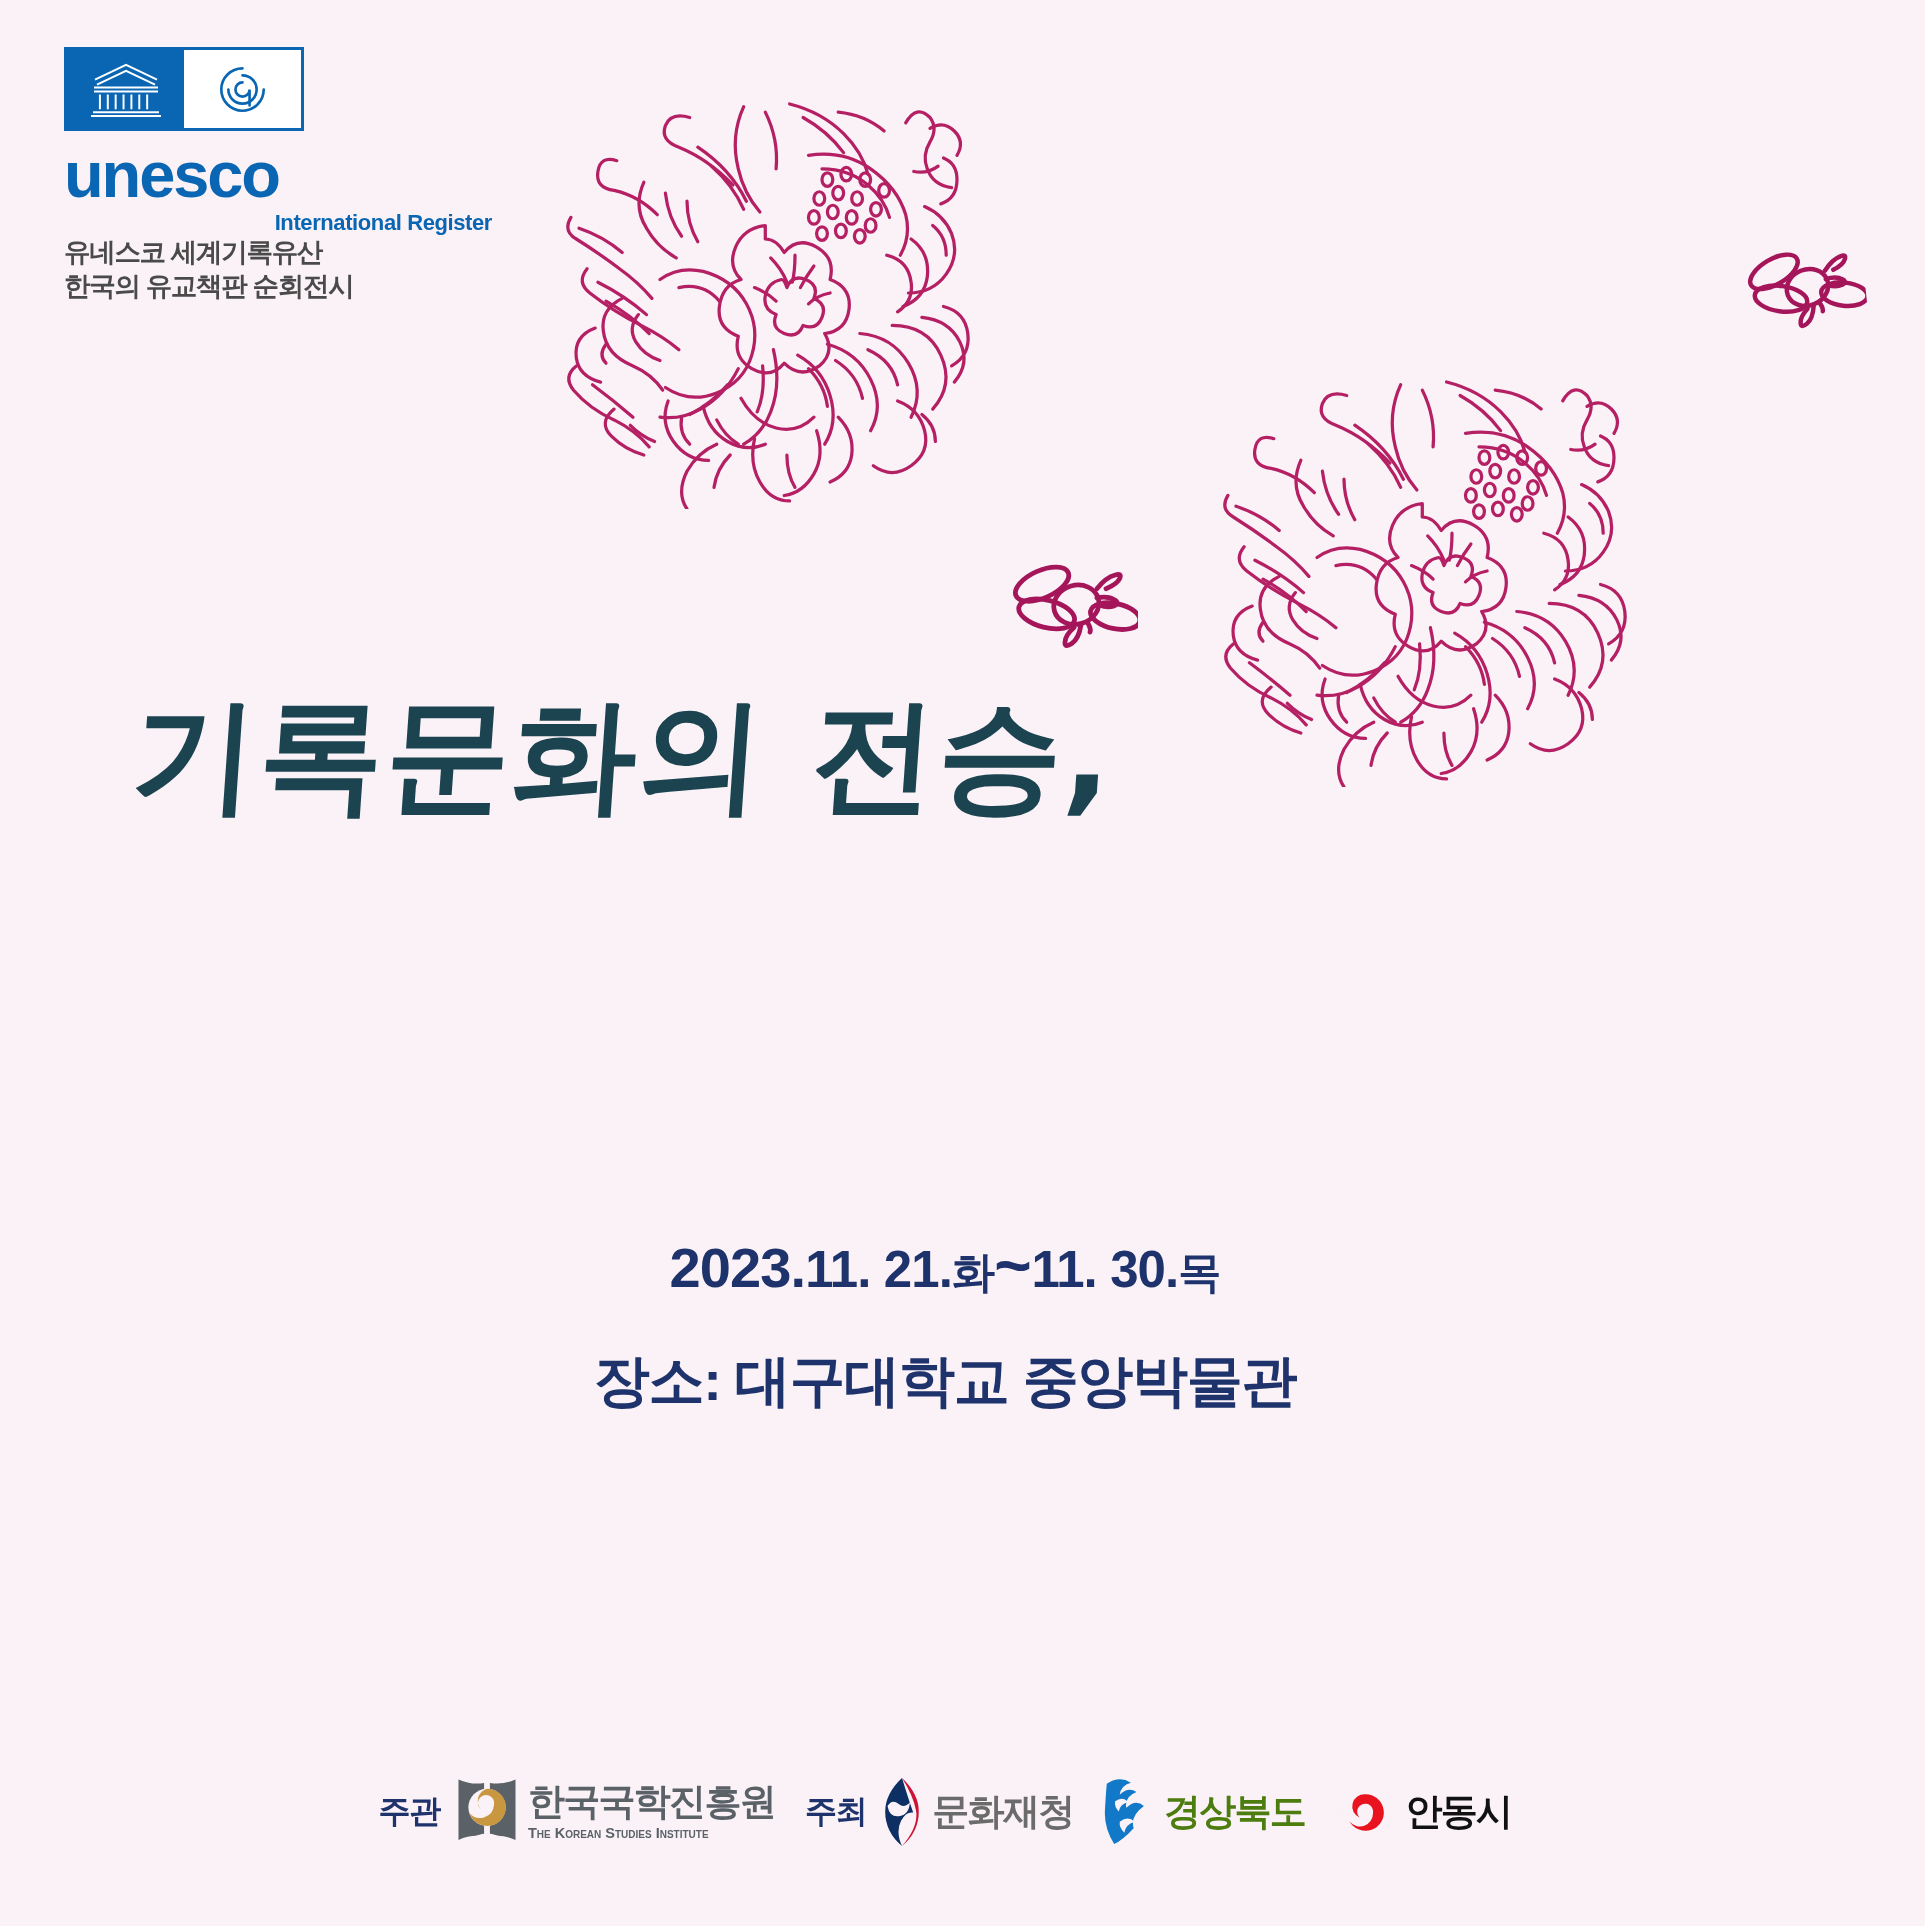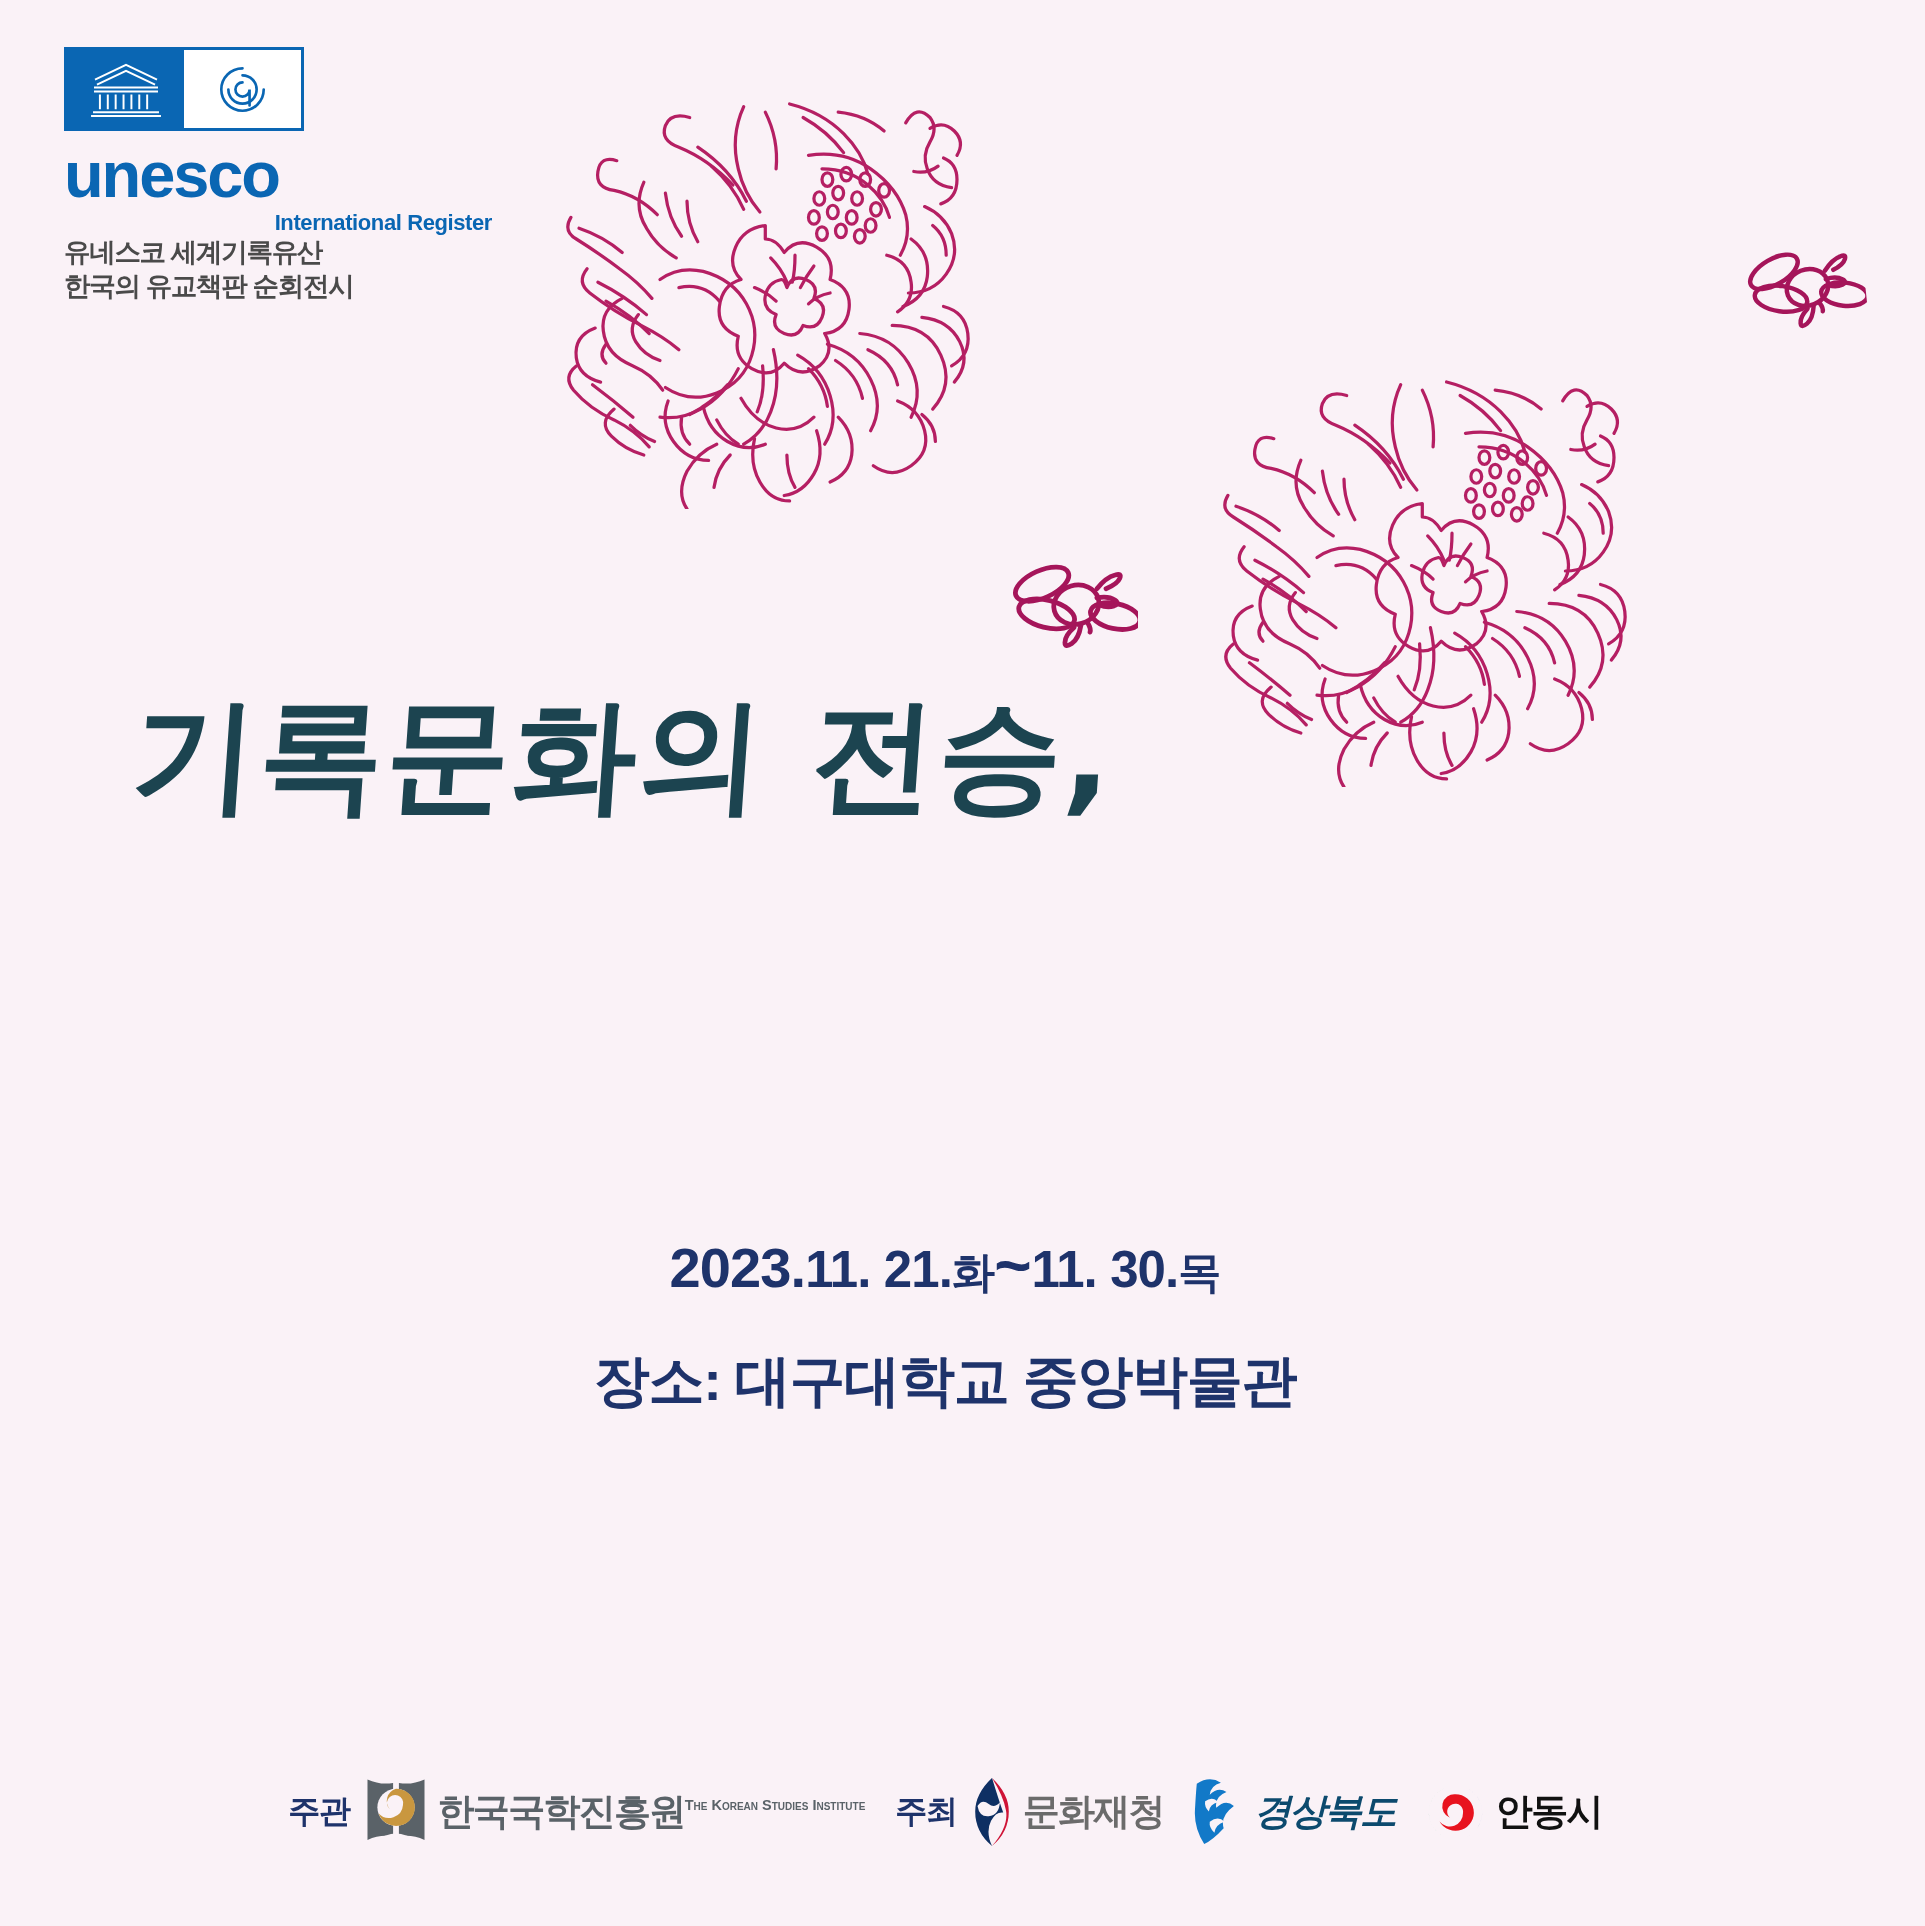--- a/index.html
+++ b/index.html
@@ -161,30 +161,30 @@
     align-items: center;
     margin-right: 22px;
   }
   .footer-unit:last-child { margin-right: 0; }
   .footer-mark {
     display: flex;
     align-items: center;
     justify-content: center;
     margin-right: 9.4px;
   }
-  .footer-name-block { display: flex; flex-direction: row; justify-content: flex-start; }
+  .footer-name-block { display: flex; flex-direction: column; justify-content: flex-start; }
   .footer-name {
     font-size: 37px;
     font-weight: 700;
     letter-spacing: -1.7px;
     line-height: 1.02;
   }
   .name-ksi   { color: #5a6268; }
   .name-cha   { color: #6b6b6b; }
-  .name-gb    { color: #0c4a6e; font-style: italic; }
+  .name-gb    { color: #4d7c0f; }
   .name-andong{ color: #111111; }
   .footer-name-en {
     font-size: 14.5px;
     font-weight: 700;
     color: #5a6268;
     letter-spacing: 0px;
     margin-top: 3.4px;
     font-variant: small-caps;
   }
 </style>

